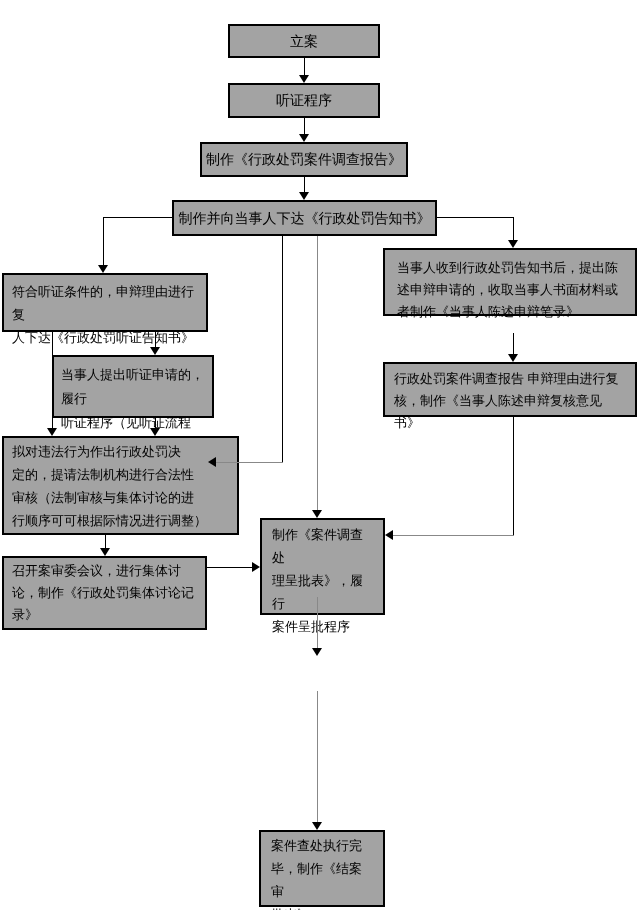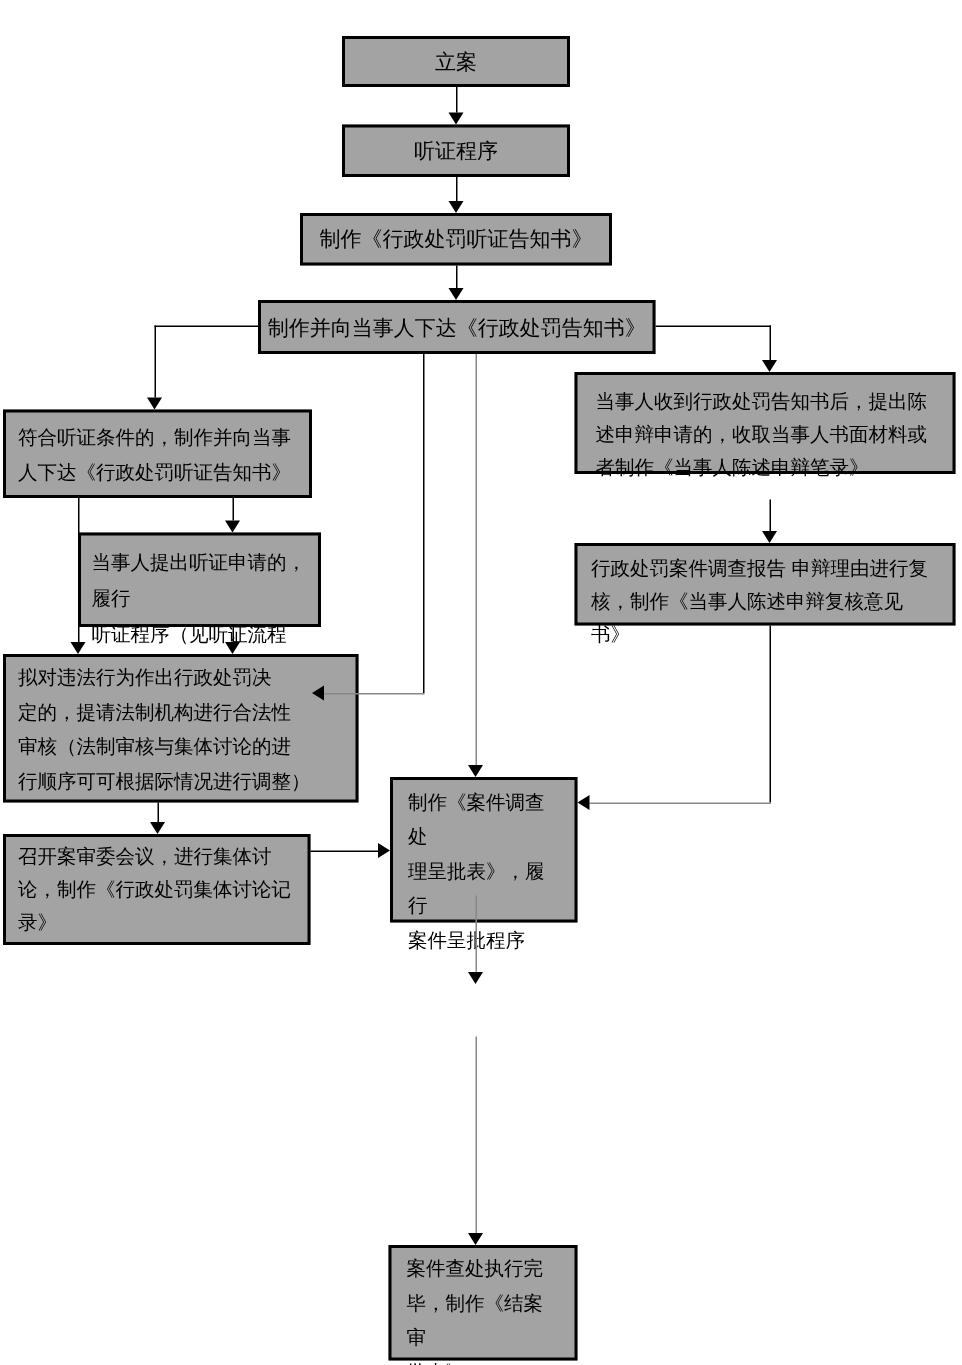--- a/index.html
+++ b/index.html
@@ -33,25 +33,25 @@
 </style>
 </head>
 <body>
 
 <div class="canvas">
 
   <div class="node center" style="left:228px;top:24px;width:152px;height:34px">立案</div>
 
   <div class="node center" style="left:228px;top:83px;width:152px;height:35px">听证程序</div>
 
-  <div class="node center" style="left:200px;top:142px;width:208px;height:35px">制作《行政处罚听证告知书》</div>
+  <div class="node center" style="left:200px;top:142px;width:208px;height:35px">制作《行政处罚案件调查报告》</div>
 
   <div class="node center" style="left:172px;top:200px;width:265px;height:36px">制作并向当事人下达《行政处罚告知书》</div>
 
-  <div class="node" style="left:2px;top:273px;width:206px;height:59px;padding:5px 8px">符合听证条件的，制作并向当事
+  <div class="node" style="left:2px;top:273px;width:206px;height:59px;padding:5px 8px">符合听证条件的，申辩理由进行复
 人下达《行政处罚听证告知书》</div>
 
   <div class="node" style="left:383px;top:248px;width:254px;height:68px;padding:7px 12px;line-height:22px">当事人收到行政处罚告知书后，提出陈
 述申辩申请的，收取当事人书面材料或
 者制作《当事人陈述申辩笔录》</div>
 
   <div class="node" style="left:52px;top:355px;width:162px;height:63px;padding:6px 7px;line-height:24px">当事人提出听证申请的，履行
 听证程序（见听证流程图）</div>
 
   <div class="node" style="left:383px;top:362px;width:254px;height:55px;padding:4px 9px;line-height:22px">行政处罚案件调查报告 申辩理由进行复

